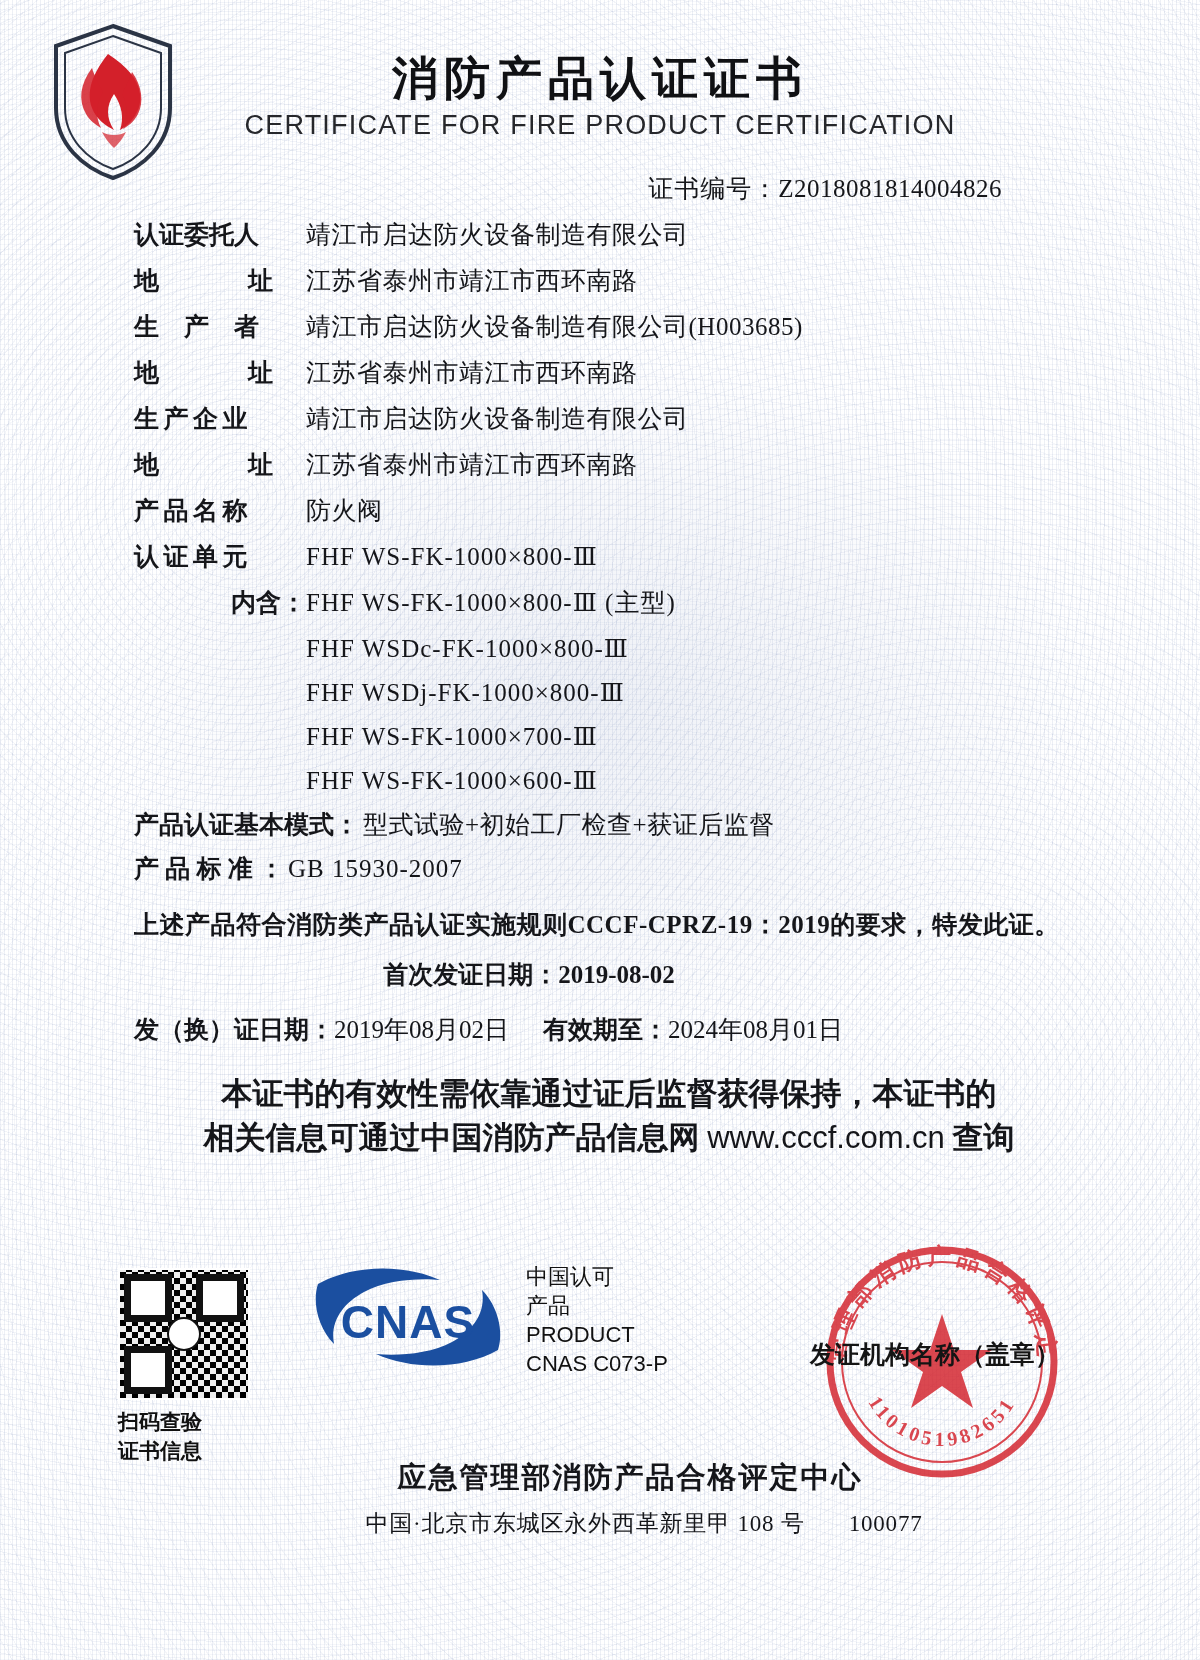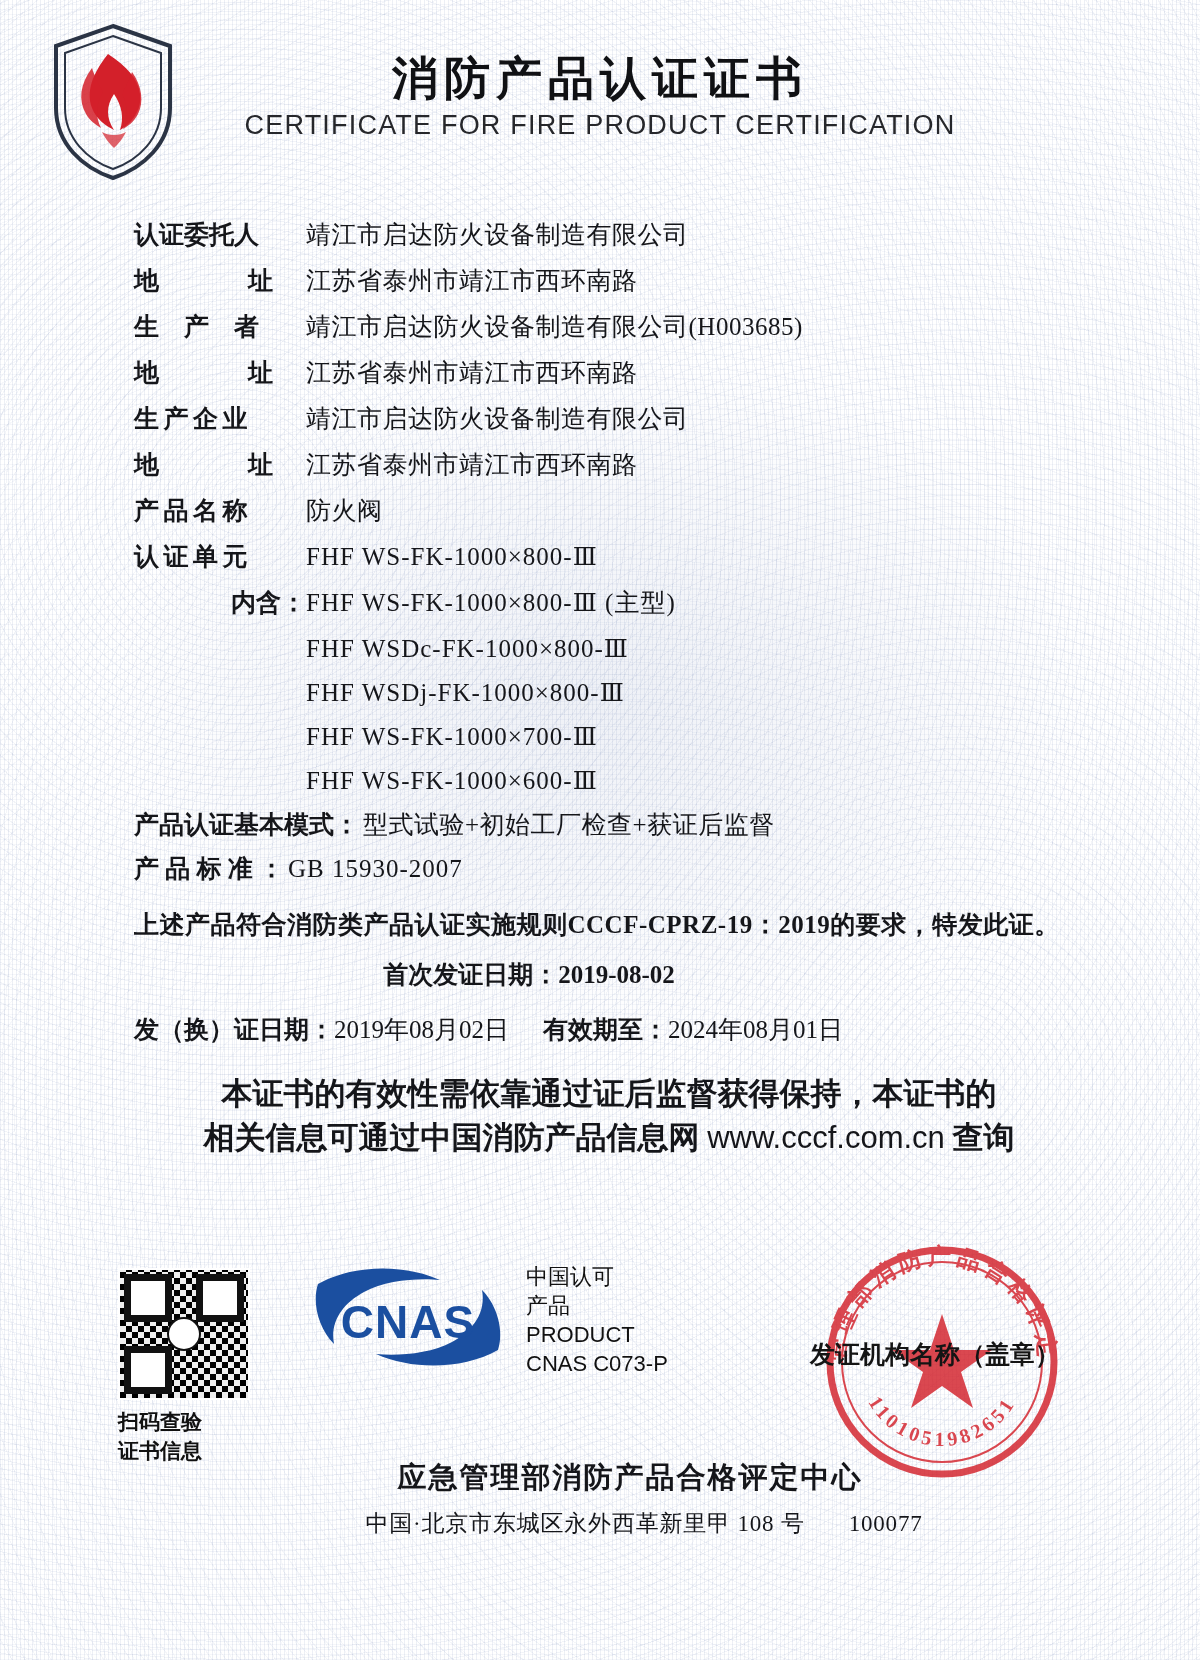--- a/index.html
+++ b/index.html
@@ -297,20 +297,23 @@
       <path d="M60 32 C44 52 38 70 44 86 C48 97 58 104 66 108 C58 96 58 84 66 72 C74 84 76 96 72 108 C86 100 94 86 92 72 C90 56 78 44 60 32 Z" fill="#d3202a"></path>
       <path d="M44 46 C32 62 30 78 38 92 C42 99 48 103 53 106 C47 94 48 82 55 70 C50 60 46 53 44 46 Z" fill="#d3202a" opacity=".85"></path>
       <path d="M84 50 C94 64 96 80 90 92 C86 100 80 104 75 107 C81 95 80 83 74 72 C79 63 82 56 84 50 Z" fill="#d3202a" opacity=".85"></path>
       <path d="M54 110 C58 118 62 122 66 126 C70 122 74 118 78 110 C72 114 60 114 54 110 Z" fill="#d3202a" opacity=".7"></path>
     </svg>
   </div>
 
   <div class="title-cn">消防产品认证证书</div>
   <div class="title-en">CERTIFICATE FOR FIRE PRODUCT CERTIFICATION</div>
 
+  <div class="cert-no">
+    <span>证书编号：</span><span class="num">Z2018081814004826</span>
+  </div>
 
   <div class="body">
 
     <div class="row">
       <div class="lbl">认证委托人</div>
       <div class="val">靖江市启达防火设备制造有限公司</div>
     </div>
 
     <div class="row">
       <div class="lbl sp1">地　　址</div>

